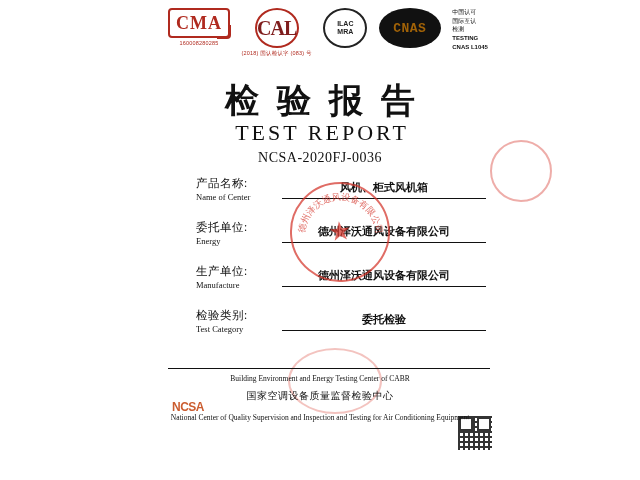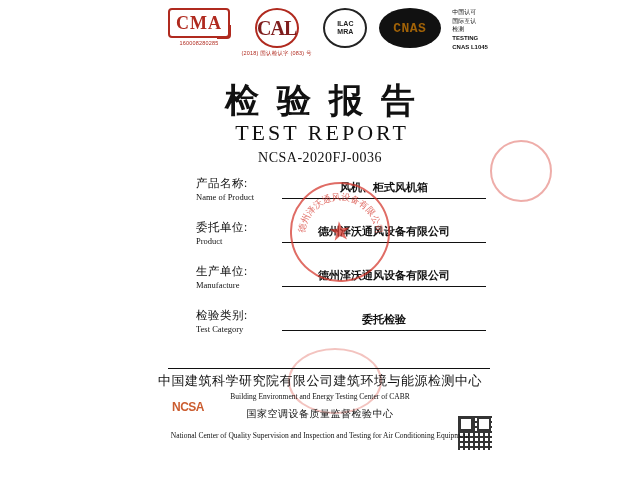--- a/index.html
+++ b/index.html
@@ -365,30 +365,30 @@
   <div class="title-en">TEST REPORT</div>
   <div class="report-no">NCSA-2020FJ-0036</div>
 
   <div class="seal-side"></div>
 
   <div class="fields">
 
     <div class="field-row">
       <div class="field-label">
         <div class="label-cn">产品名称:</div>
-        <div class="label-en">Name of Product</div>
+        <div class="label-en">Name of Center</div>
       </div>
       <div class="field-value">风机、柜式风机箱</div>
       <div class="field-line"></div>
     </div>
 
     <div class="field-row">
       <div class="field-label">
         <div class="label-cn">委托单位:</div>
-        <div class="label-en">Product</div>
+        <div class="label-en">Energy</div>
       </div>
       <div class="field-value">德州泽沃通风设备有限公司</div>
       <div class="field-line"></div>
     </div>
 
     <div class="field-row">
       <div class="field-label">
         <div class="label-cn">生产单位:</div>
         <div class="label-en">Manufacture</div>
       </div>
@@ -416,21 +416,20 @@
         <textPath href="#arcpath" startOffset="6%">德州泽沃通风设备有限公司</textPath>
       </text>
     </svg>
     <div class="star">★</div>
   </div>
 
   <div class="seal-foot"></div>
 
   <div class="footer-rule"></div>
   <div class="footer">
-    <div class="f-cn1">中国建筑科学研究院有限公司建筑环境与能源检测中心</div>
     <div class="f-en1">Building Environment and Energy Testing Center of CABR</div>
     <div class="f-cn2">国家空调设备质量监督检验中心</div>
     <div class="f-en2">National Center of Quality Supervision and Inspection and Testing for Air Conditioning Equipment</div>
   </div>
 
   <div class="ncsa-mark">NCSA</div>
   <div class="qr"></div>
 
 </div>
 

